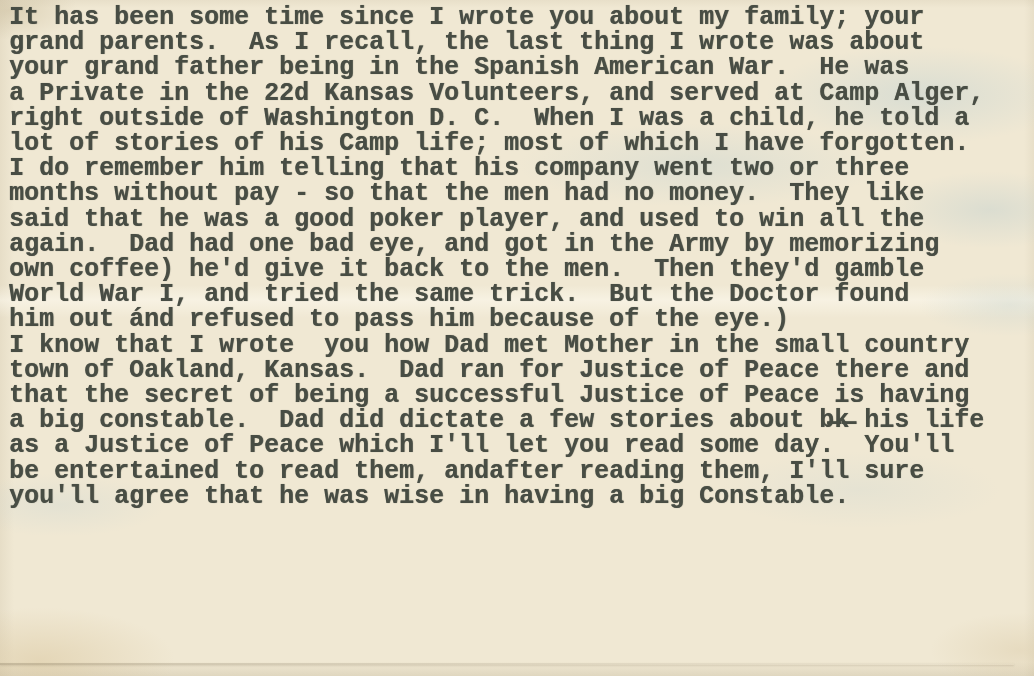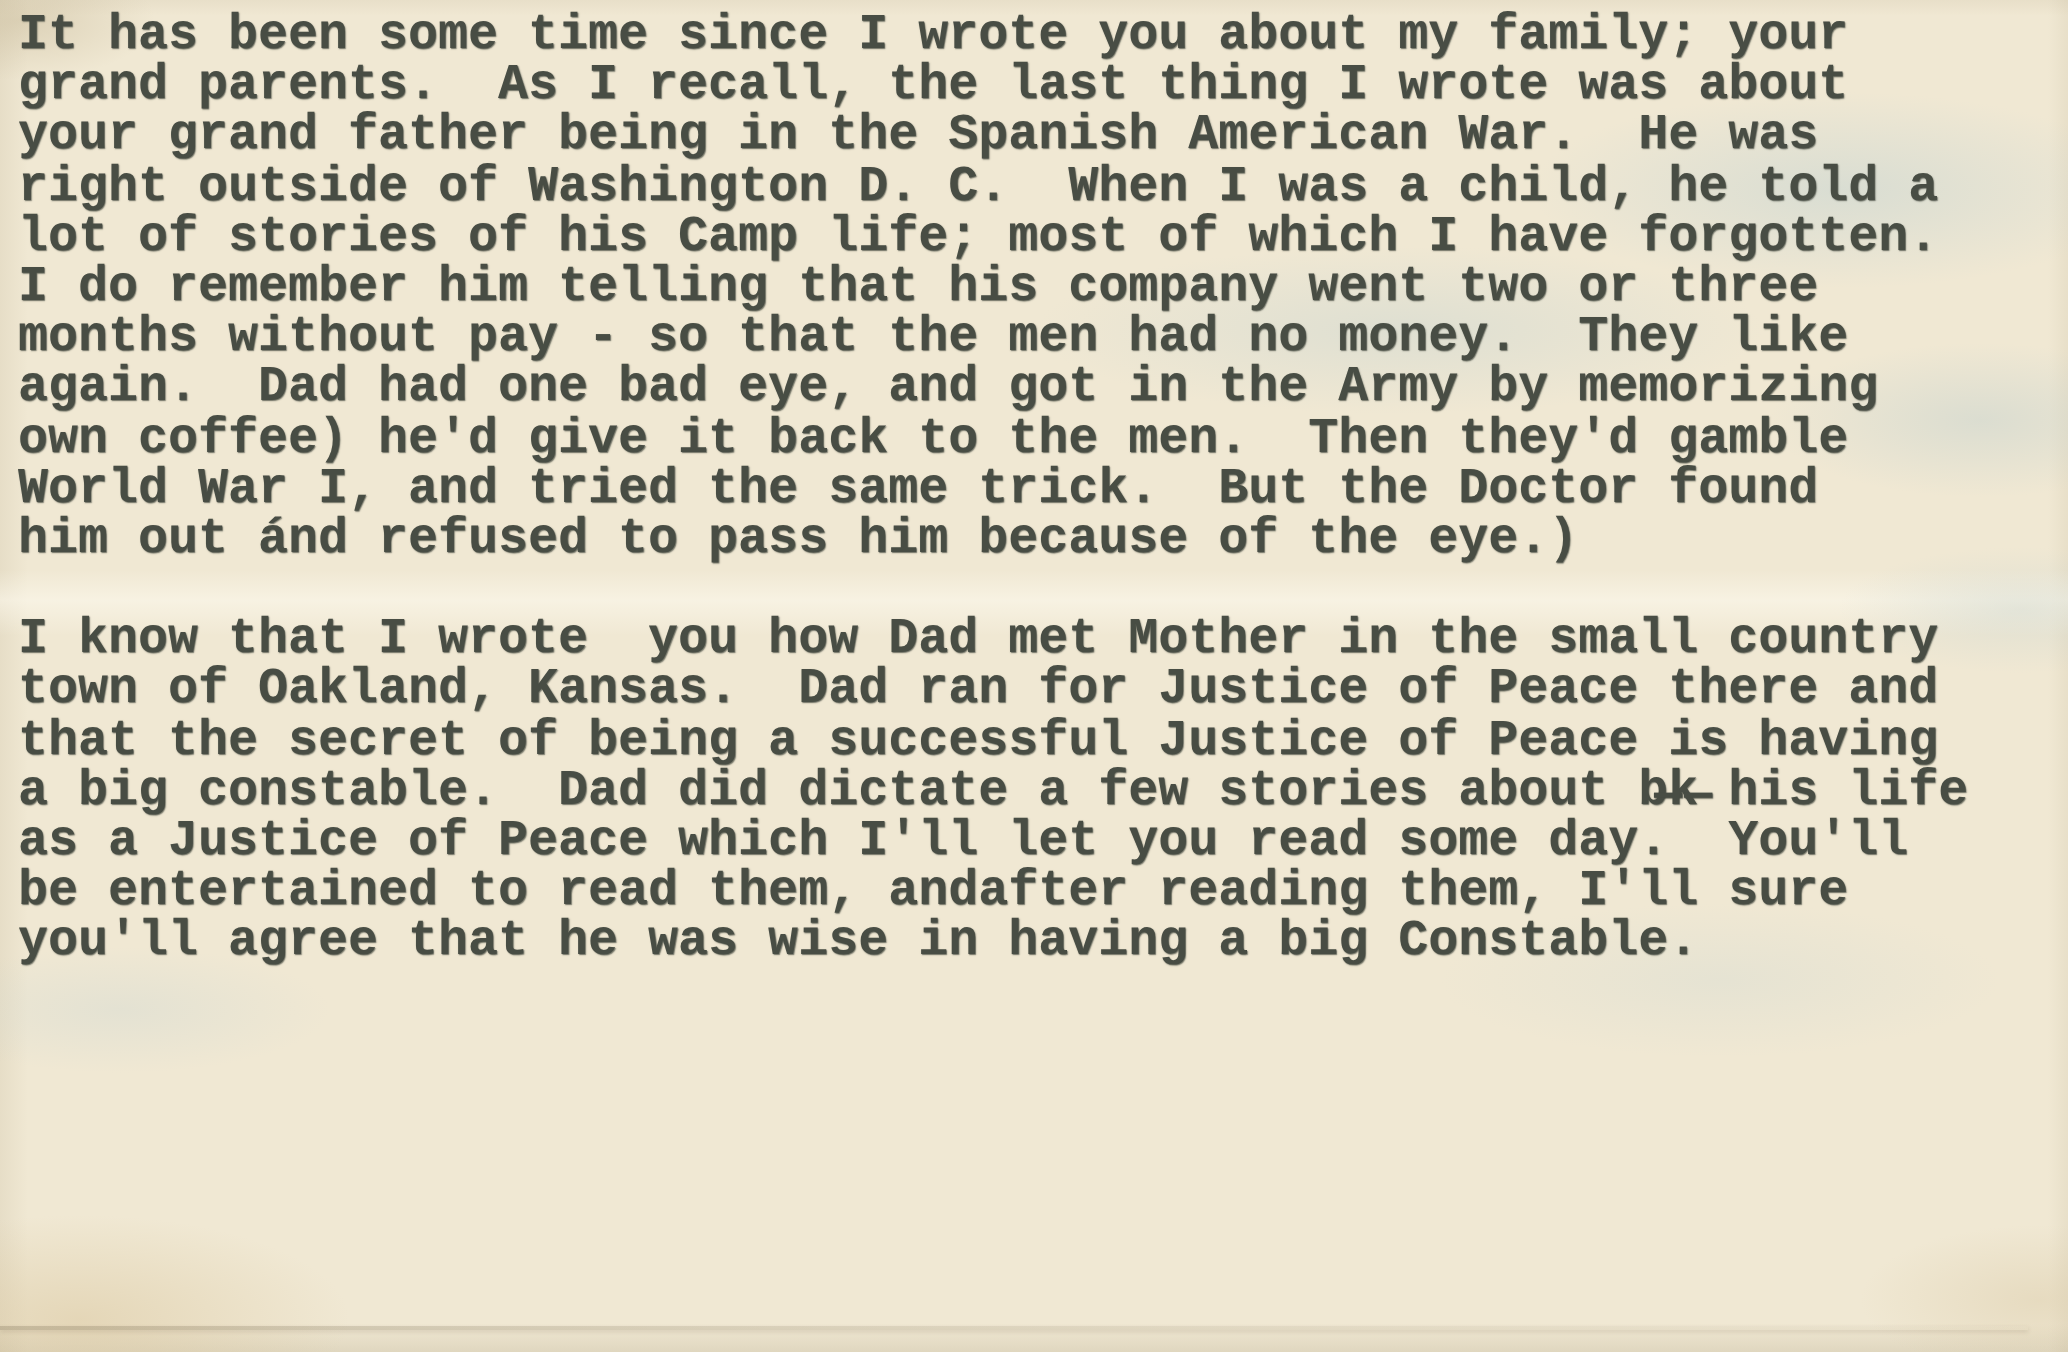--- a/index.html
+++ b/index.html
@@ -35,21 +35,21 @@
       
       linear-gradient(to right,  rgba(160,145,110,0.12), rgba(160,145,110,0) 14px),
       linear-gradient(to left,   rgba(160,145,110,0.10), rgba(160,145,110,0) 10px),
       linear-gradient(to bottom, rgba(160,145,110,0.10), rgba(160,145,110,0) 8px),
       linear-gradient(to top,    rgba(150,135,100,0.18), rgba(150,135,100,0) 14px);
   }
   .content {
     position: absolute;
     top: 5px; left: 9px; right: 0;
   }
-  .paragraph + .paragraph { margin-top: 25px; }
+  .paragraph + .paragraph { }
   .line {
     font-size: 25px;
     line-height: 25.2px;
     font-weight: bold;
     white-space: pre;
     color: var(--ink);
     text-shadow: 0.4px 0.3px 0.7px rgba(62,67,58,0.75);
     letter-spacing: 0;
   }
   .crease-bottom {
@@ -63,24 +63,26 @@
 </style>
 </head>
 <body>
 
 <div class="page">
   <div class="content">
     <div class="paragraph">
         <div class="line">It has been some time since I wrote you about my family; your</div>
         <div class="line">grand parents.  As I recall, the last thing I wrote was about</div>
         <div class="line">your grand father being in the Spanish American War.  He was</div>
+        <div class="line">a Private in the 22d Kansas Volunteers, and served at Camp Alger,</div>
         <div class="line">right outside of Washington D. C.  When I was a child, he told a</div>
         <div class="line">lot of stories of his Camp life; most of which I have forgotten.</div>
         <div class="line">I do remember him telling that his company went two or three</div>
         <div class="line">months without pay - so that the men had no money.  They like</div>
+        <div class="line">said that he was a good poker player, and used to win all the</div>
         <div class="line">again.  Dad had one bad eye, and got in the Army by memorizing</div>
         <div class="line">own coffee) he'd give it back to the men.  Then they'd gamble</div>
         <div class="line">World War I, and tried the same trick.  But the Doctor found</div>
         <div class="line">him out ánd refused to pass him because of the eye.)</div>
       </div>
     <div class="paragraph">
         <div class="line">I know that I wrote  you how Dad met Mother in the small country</div>
         <div class="line">town of Oakland, Kansas.  Dad ran for Justice of Peace there and</div>
         <div class="line">that the secret of being a successful Justice of Peace is having</div>
         <div class="line">a big constable.  Dad did dictate a few stories about b̶k̶ his life</div>

